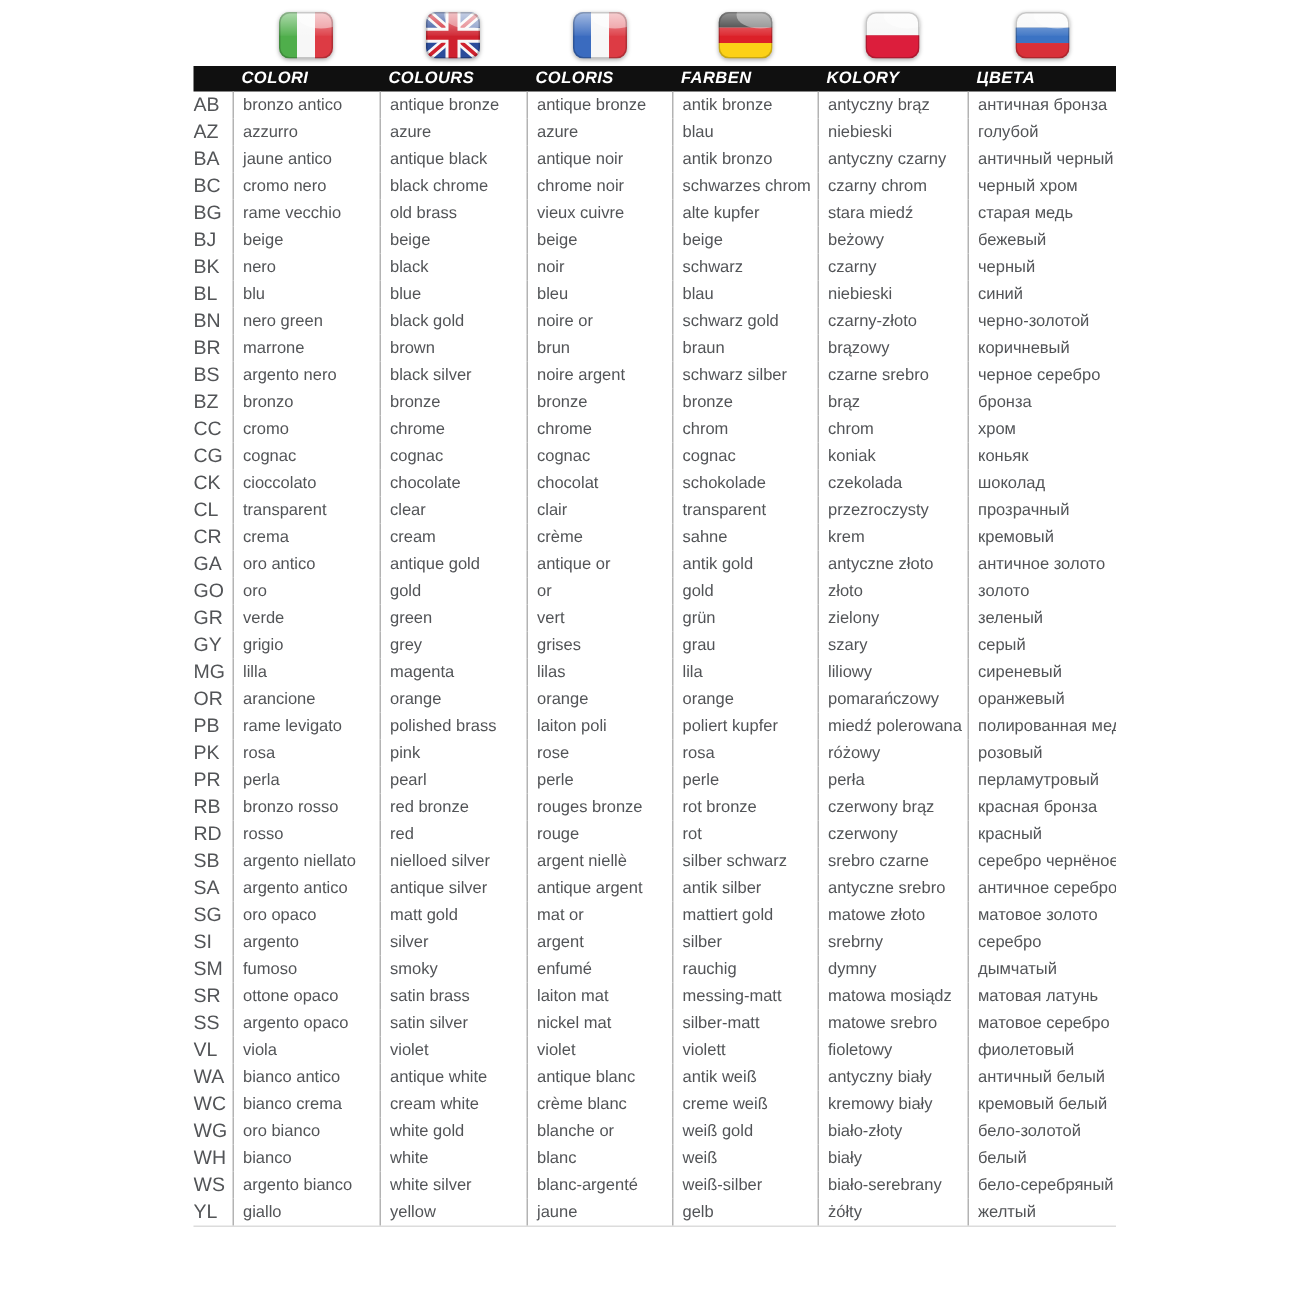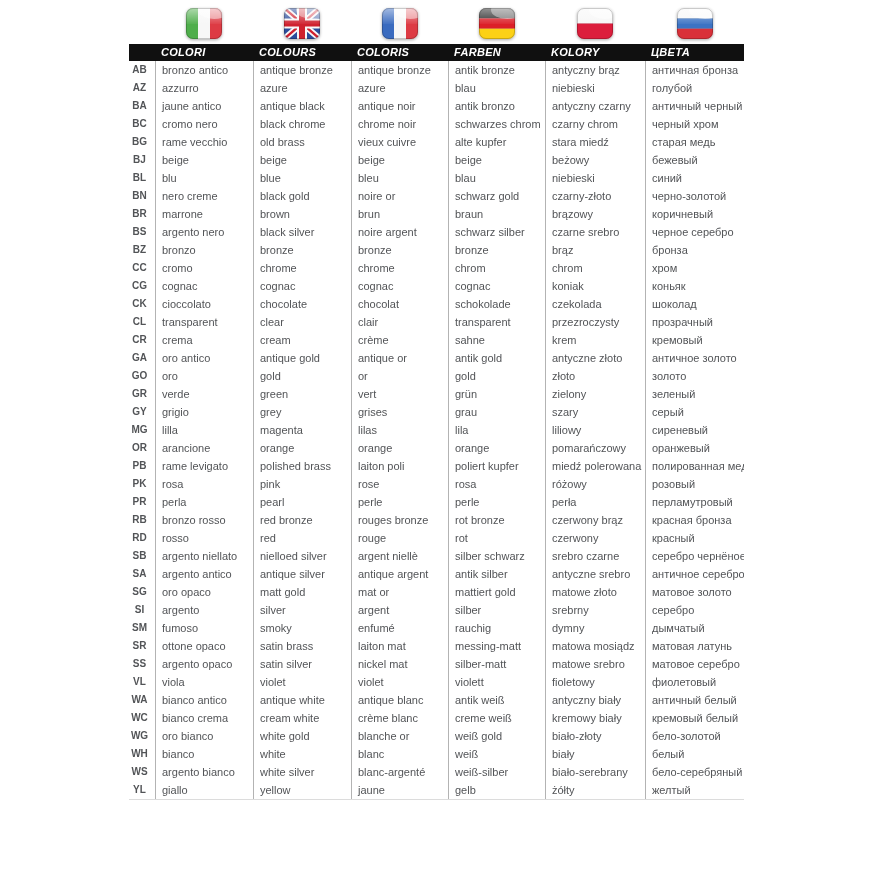--- a/index.html
+++ b/index.html
@@ -14,21 +14,21 @@
   }
   .table-wrap{position:absolute;left:129px;top:0;width:615px;}
   .grid{display:grid;grid-template-columns:26px 98px 98px 97px 97px 100px 99px;}
   .flags-row{height:44px;}
   .fcell{display:flex;align-items:flex-end;justify-content:center;}
   .flag{display:block;height:31px;margin-bottom:5px;filter:drop-shadow(0 1px 1.5px rgba(0,0,0,0.35));}
   .header-bar{background:var(--bar);height:17px;}
   .hcell{color:var(--bartext);font-size:11px;font-weight:bold;line-height:17px;padding-left:6px;letter-spacing:0.3px;white-space:nowrap;overflow:hidden;font-style:italic;}
   .row{height:18px;}
   .cell{font-size:11px;line-height:18px;color:var(--text);border-left:1px solid var(--divider);padding-left:6px;white-space:nowrap;overflow:hidden;}
-  .cell.code{border-left:none;text-align:center;padding:0 5px 0 0;font-size:10px;font-weight:bold;}
+  .cell.code{border-left:none;text-align:left;padding:0 5px 0 0;font-size:13px;}
   #rows{border-bottom:1px solid #dcdcdc;}
 </style>
 </head>
 <body>
 
 <div class="table-wrap">
 
   <div class="flags-row grid">
     <div class="fcell"></div>
 
@@ -238,34 +238,43 @@
   <div class="row grid">
     <div class="cell code">BJ</div>
     <div class="cell">beige</div>
     <div class="cell">beige</div>
     <div class="cell">beige</div>
     <div class="cell">beige</div>
     <div class="cell">beżowy</div>
     <div class="cell">бежевый</div>
   </div>
 
+  <div class="row grid">
+    <div class="cell code">BK</div>
+    <div class="cell">nero</div>
+    <div class="cell">black</div>
+    <div class="cell">noir</div>
+    <div class="cell">schwarz</div>
+    <div class="cell">czarny</div>
+    <div class="cell">черный</div>
+  </div>
 
   <div class="row grid">
     <div class="cell code">BL</div>
     <div class="cell">blu</div>
     <div class="cell">blue</div>
     <div class="cell">bleu</div>
     <div class="cell">blau</div>
     <div class="cell">niebieski</div>
     <div class="cell">синий</div>
   </div>
 
   <div class="row grid">
     <div class="cell code">BN</div>
-    <div class="cell">nero creme</div>
+    <div class="cell">nero green</div>
     <div class="cell">black gold</div>
     <div class="cell">noire or</div>
     <div class="cell">schwarz gold</div>
     <div class="cell">czarny-złoto</div>
     <div class="cell">черно-золотой</div>
   </div>
 
   <div class="row grid">
     <div class="cell code">BR</div>
     <div class="cell">marrone</div>

